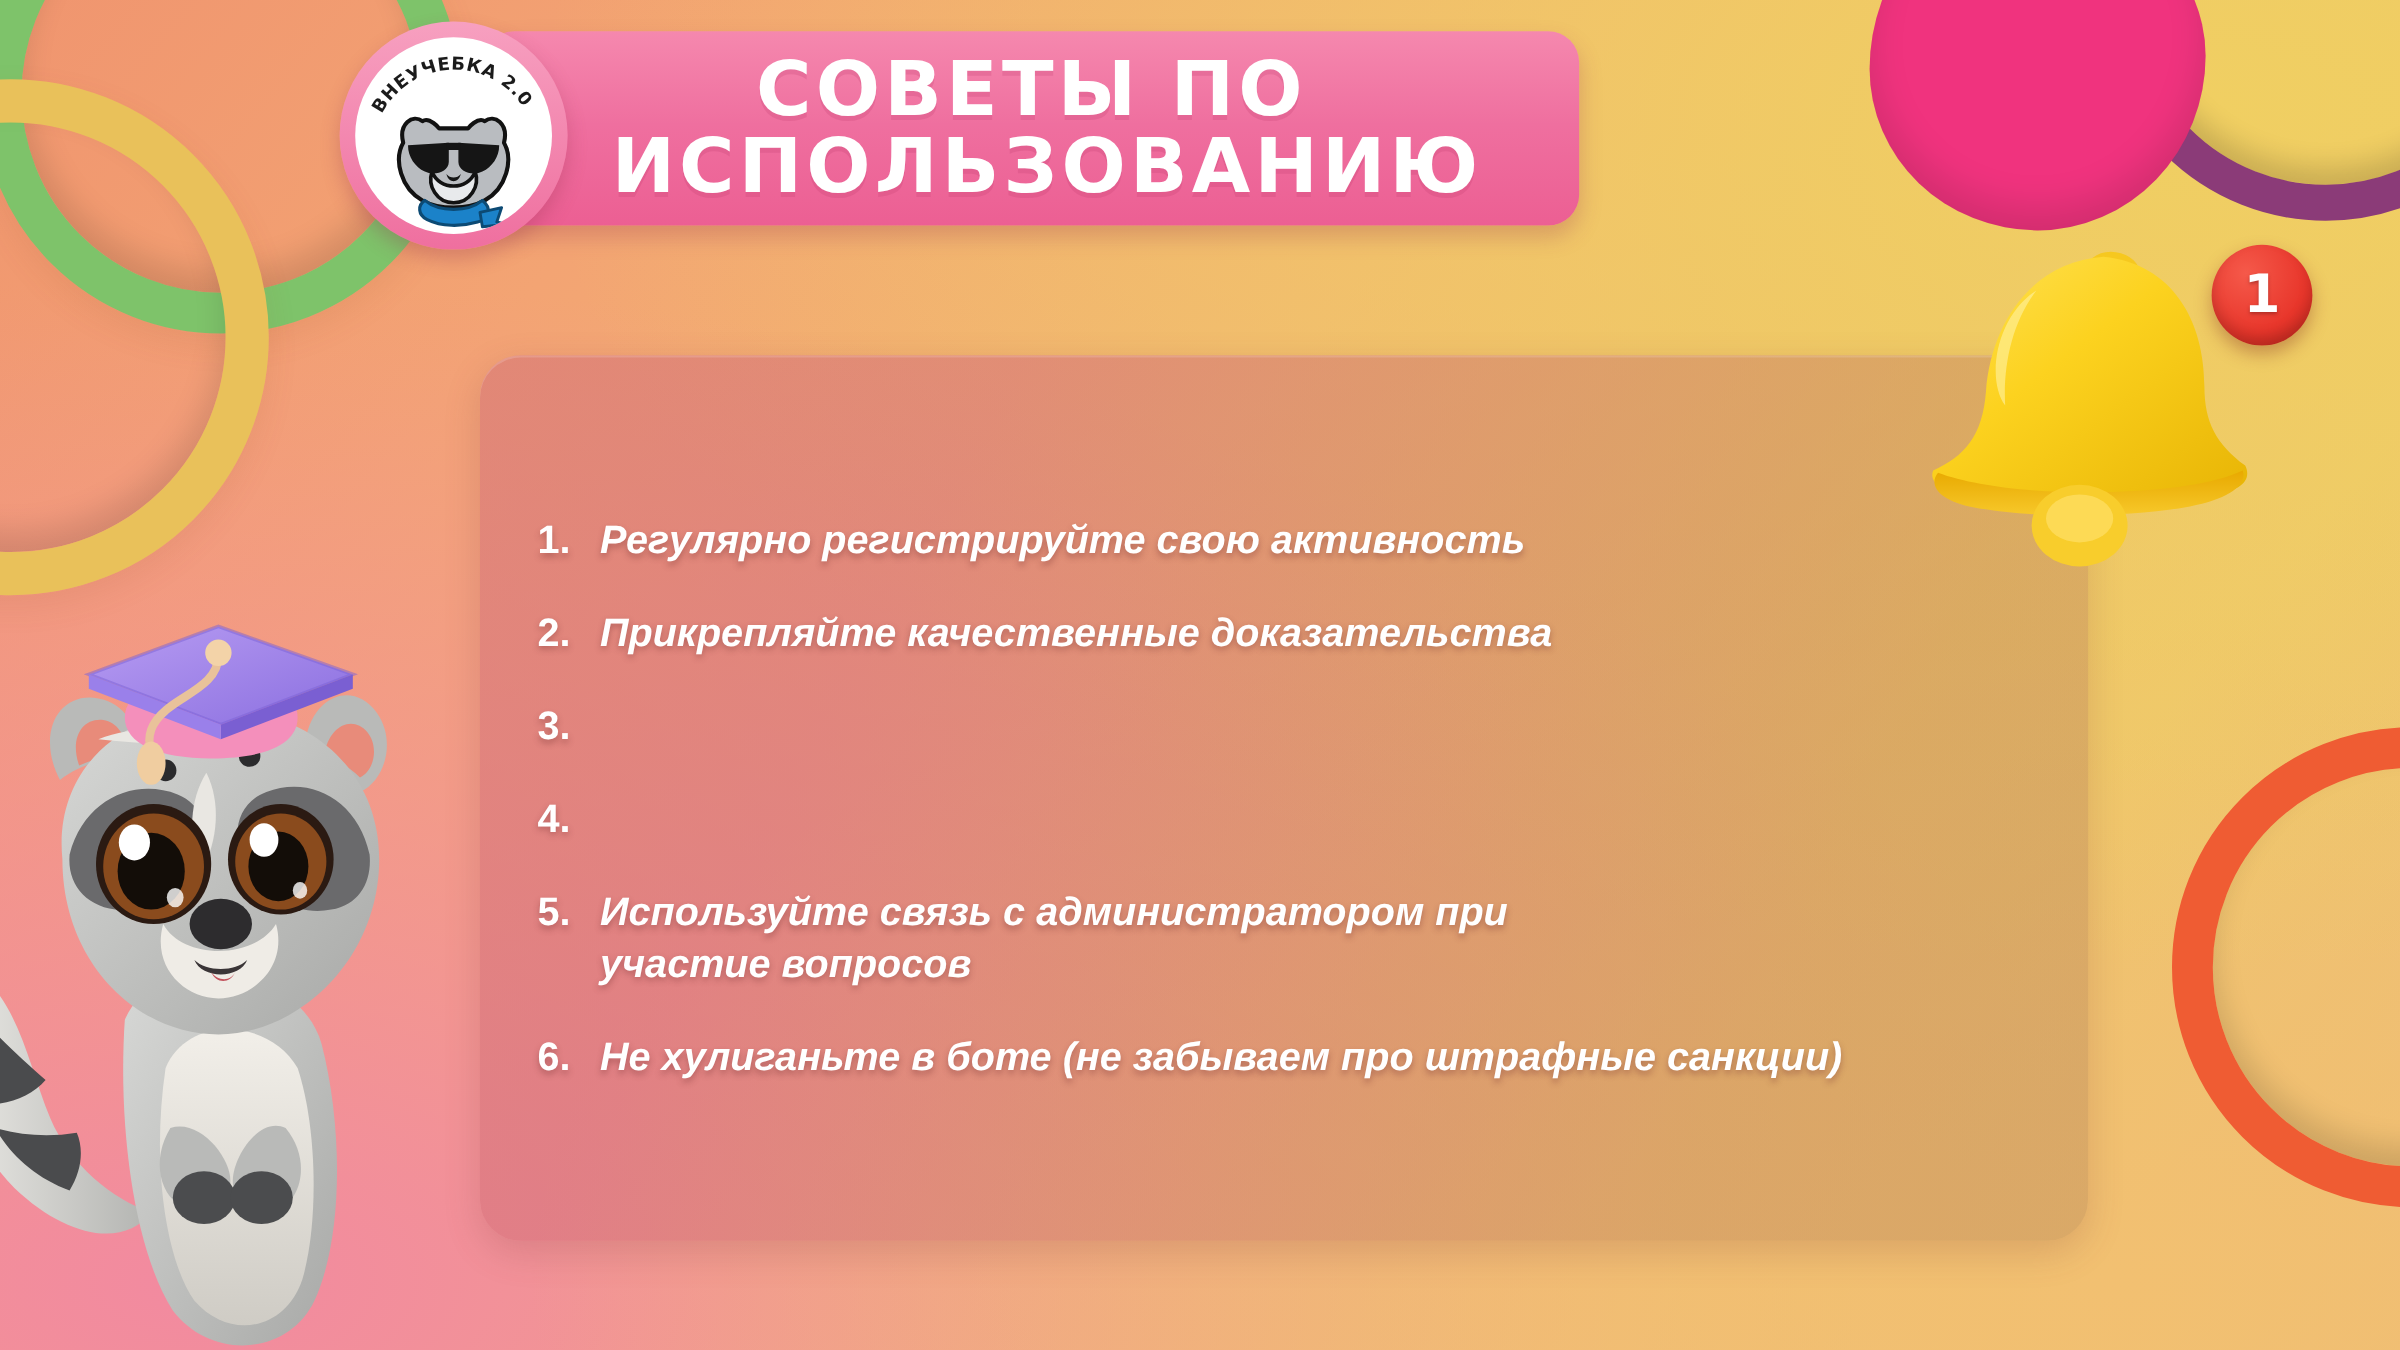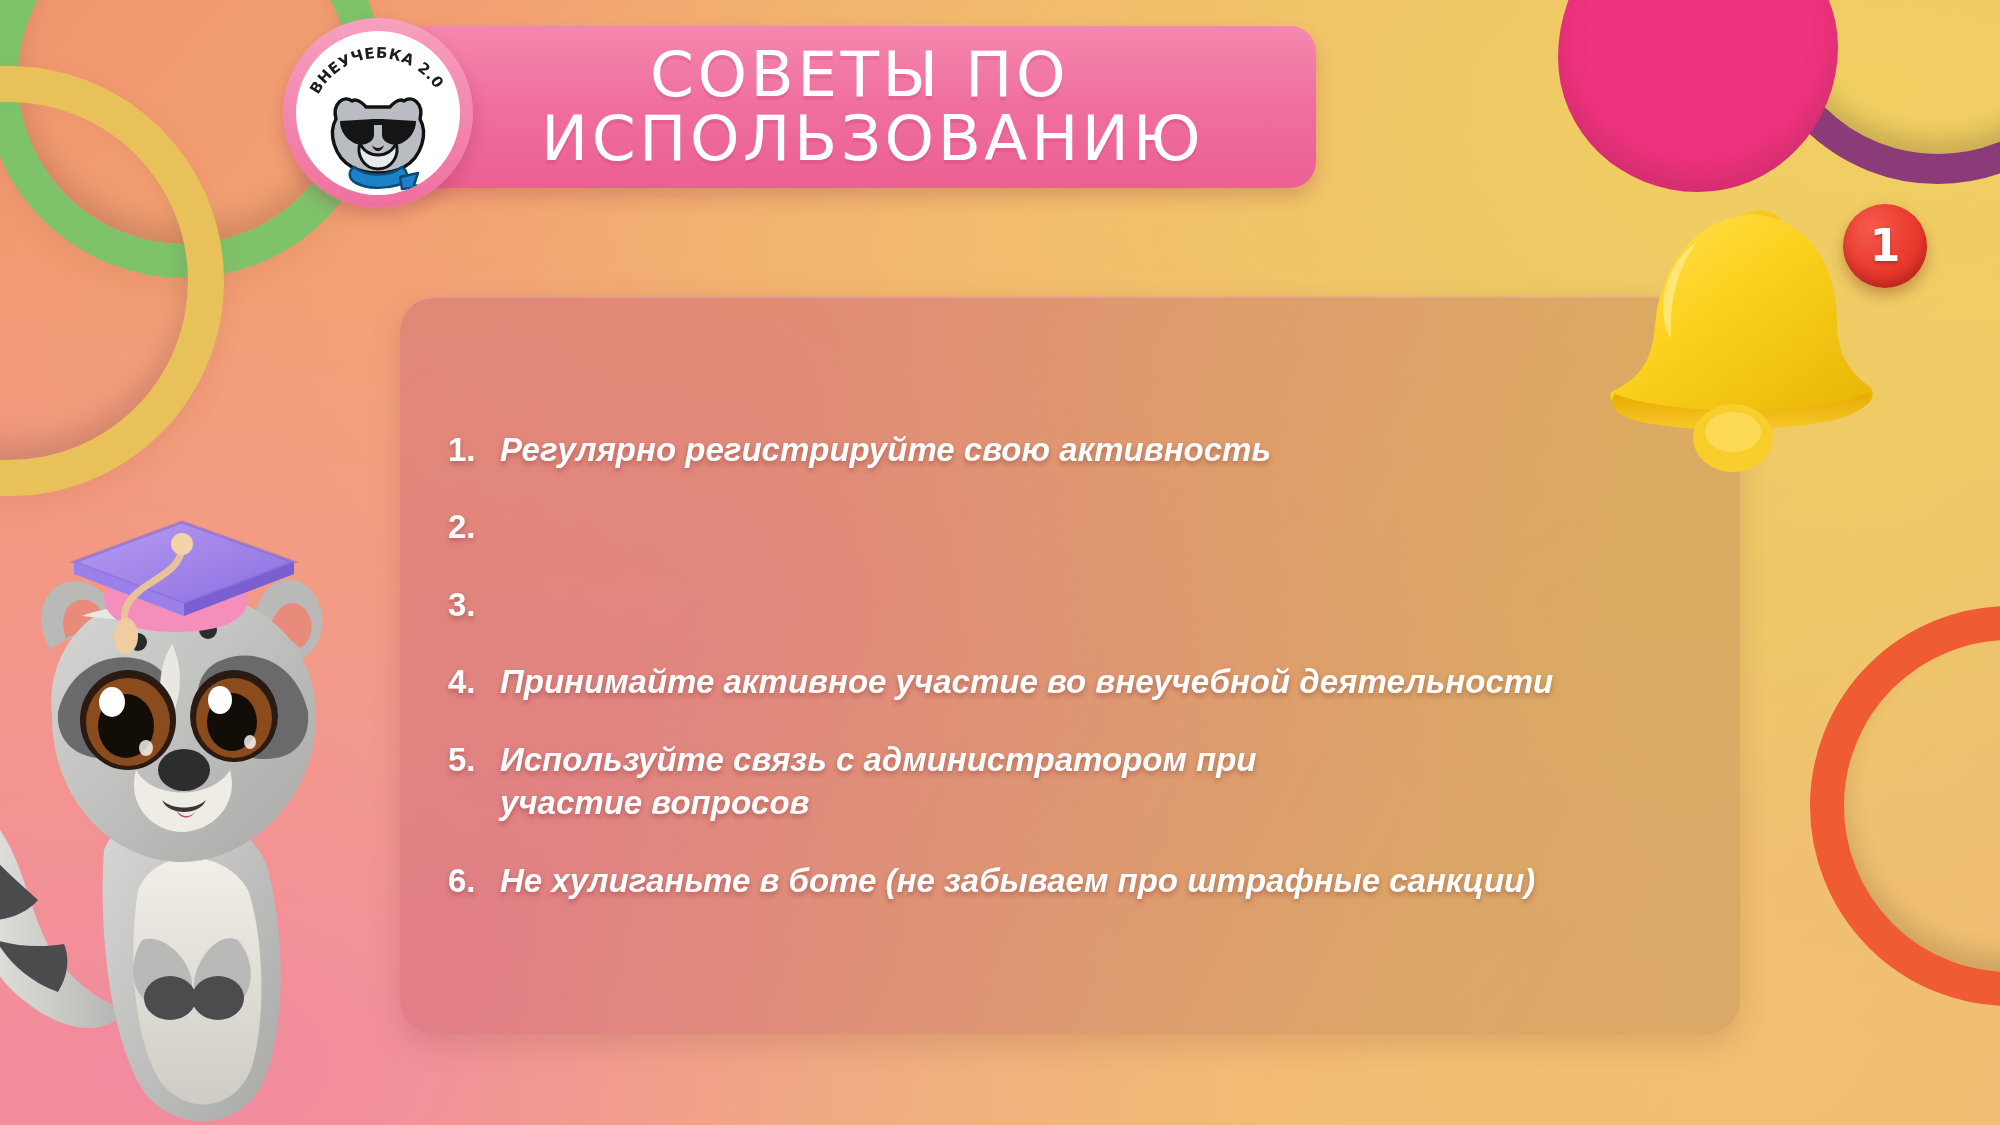--- a/index.html
+++ b/index.html
@@ -50,21 +50,21 @@
   .banner{
     position:absolute;left:403px;top:26px;width:913px;height:162px;
     background:linear-gradient(180deg,#f588ae 0%,#ef6f9f 48%,#ec5f93 100%);
     border-radius:26px;
     box-shadow:0 9px 18px rgba(150,50,80,.26);
     display:flex;align-items:center;justify-content:center;
   }
   .banner-title{
     color:#ffffff;text-align:center;line-height:.92;
     font-family:"DejaVu Sans","Liberation Sans",sans-serif;
-    font-weight:normal;font-size:63px;letter-spacing:3.5px;
+    font-weight:bold;font-size:63px;letter-spacing:3.5px;
     text-transform:uppercase;
     text-shadow:0 4px 0 rgba(190,60,110,.22);
     padding:0 20px;
   }
   .banner-title .l2{display:block;margin-top:6px;margin-left:26px;}
 
   
   .logo{
     position:absolute;left:283px;top:18px;width:190px;height:190px;
     border-radius:50%;
@@ -181,27 +181,27 @@
   </div>
 
   <div class="card">
     <ol class="tips">
       <li class="tip">
         <span class="tip-num">1.</span>
         <span class="tip-text">Регулярно регистрируйте свою активность</span>
       </li>
       <li class="tip">
         <span class="tip-num">2.</span>
+        <span class="tip-text">Прикрепляйте качественные доказательства</span>
       </li>
       <li class="tip">
         <span class="tip-num">3.</span>
       </li>
       <li class="tip">
         <span class="tip-num">4.</span>
-        <span class="tip-text">Принимайте активное участие во внеучебной деятельности</span>
       </li>
       <li class="tip">
         <span class="tip-num">5.</span>
         <span class="tip-text" style="max-width:860px">Используйте связь с администратором при участие вопросов</span>
       </li>
       <li class="tip">
         <span class="tip-num">6.</span>
         <span class="tip-text">Не хулиганьте в боте (не забываем про штрафные санкции)</span>
       </li>
     </ol>

